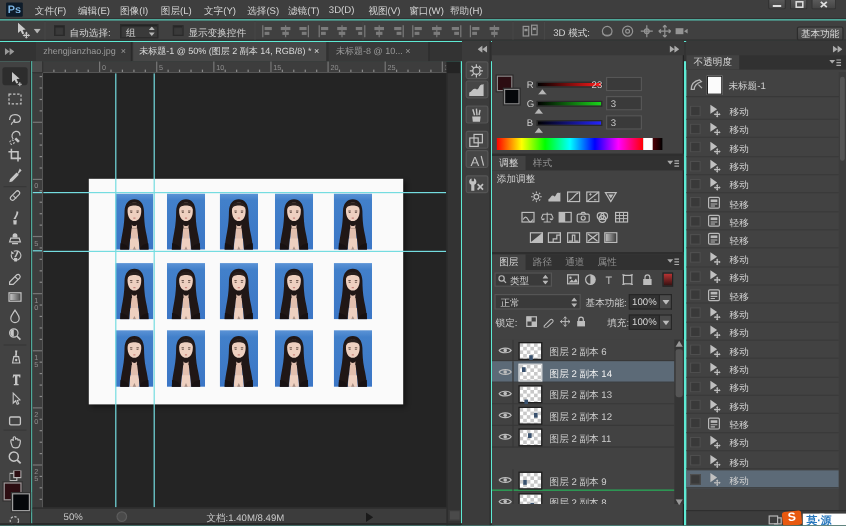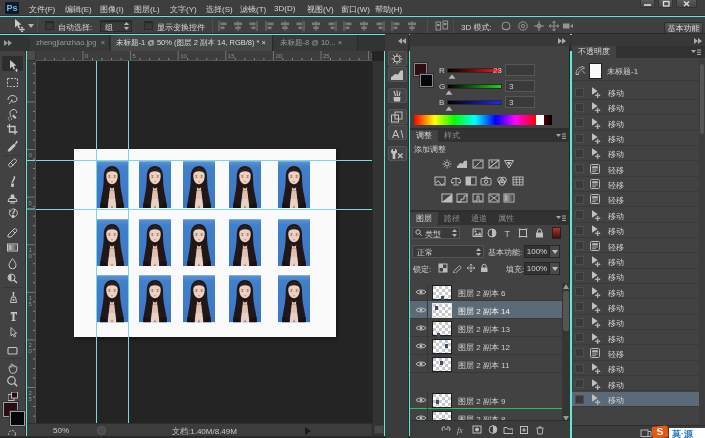--- a/index.html
+++ b/index.html
@@ -769,46 +769,20 @@
 </div>
 <div class="ab" style="left:152px;top:249px;width:8px;height:137px;background:#353535">
 <svg class="ab" width="8" height="6" style="left:0;top:1px">
           <path d="M4 0 L7 5 H1 Z" fill="#999"></path>
         </svg>
 <div class="ab" style="left:1px;top:8px;width:6px;height:40px;background:#555;border-radius:2px"></div>
 <svg class="ab" width="8" height="6" style="left:0;top:133px">
           <path d="M4 5 L7 0 H1 Z" fill="#999"></path>
         </svg>
 </div>
-<div class="ab" style="left:0;top:386px;width:160px;height:18px;background:#3c3c3c;border-top:1px solid #2e2e2e">
-<svg class="ab" width="10" height="10" style="left:31px;top:4px">
-          <path d="M2 6 a2.5 2.5 0 0 1 0 -4 h2 M6 2 h2 a2.5 2.5 0 0 1 0 4 M3.5 4 h4" stroke="#bdbdbd" fill="none"></path>
-        </svg>
-<svg class="ab" width="10" height="10" style="left:47px;top:4px">
-          <text x="0" y="8" font-size="8" font-style="italic" fill="#bdbdbd" font-family="Liberation Serif">fx</text>
-        </svg>
-<svg class="ab" width="10" height="10" style="left:62px;top:4px">
-          <rect x="1" y="1" width="8" height="7" fill="none" stroke="#bdbdbd"></rect>
-          <circle cx="5" cy="4.5" r="2" fill="#bdbdbd"></circle>
-        </svg>
-<svg class="ab" width="10" height="10" style="left:78px;top:4px">
-          <circle cx="5" cy="4.5" r="3.8" fill="none" stroke="#bdbdbd"></circle>
-          <path d="M5 .7 a3.8 3.8 0 0 1 0 7.6 Z" fill="#bdbdbd"></path>
-        </svg>
-<svg class="ab" width="10" height="10" style="left:93px;top:4px">
-          <path d="M1 2.5 h3 l1 1.5 h5 v4.5 h-9 Z" fill="none" stroke="#bdbdbd"></path>
-        </svg>
-<svg class="ab" width="10" height="10" style="left:109px;top:4px">
-          <rect x="1.5" y="1.5" width="7" height="7" fill="none" stroke="#bdbdbd"></rect>
-          <path d="M5 3 v4 M3 5 h4" stroke="#bdbdbd"></path>
-        </svg>
-<svg class="ab" width="10" height="10" style="left:125px;top:4px">
-          <path d="M1.5 3 h7 M4 3 v-1.2 h2 V3 M2.2 3 l.5 6 h4.6 l.5 -6" fill="none" stroke="#bdbdbd" stroke-width=".9"></path>
-        </svg>
-</div>
 </div>
 <div class="ab" style="left:572px;top:34px;width:133px;height:404px;background:#424242">
 <div class="ab" style="left:0;top:0;width:133px;height:12px;background:#383838"></div>
 <svg class="ab" width="8" height="6" style="left:122px;top:4px">
         <path d="M0 0 l4 3 -4 3 Z M4 0 l4 3 -4 3 Z" fill="#aaa"></path>
       </svg>
 <div class="ab" style="left:0;top:12px;width:133px;height:12px;background:#313131">
 <div class="ab" style="left:0;top:0;width:44px;height:12px;background:#424242;color:#d8d8d8;font-size:8px;text-align:center;line-height:12px">不透明度</div>
 <svg class="ab" width="10" height="7" style="left:119px;top:3px">
           <path d="M0 1 l2.5 3 2.5 -3 Z" fill="#aaa"></path>

